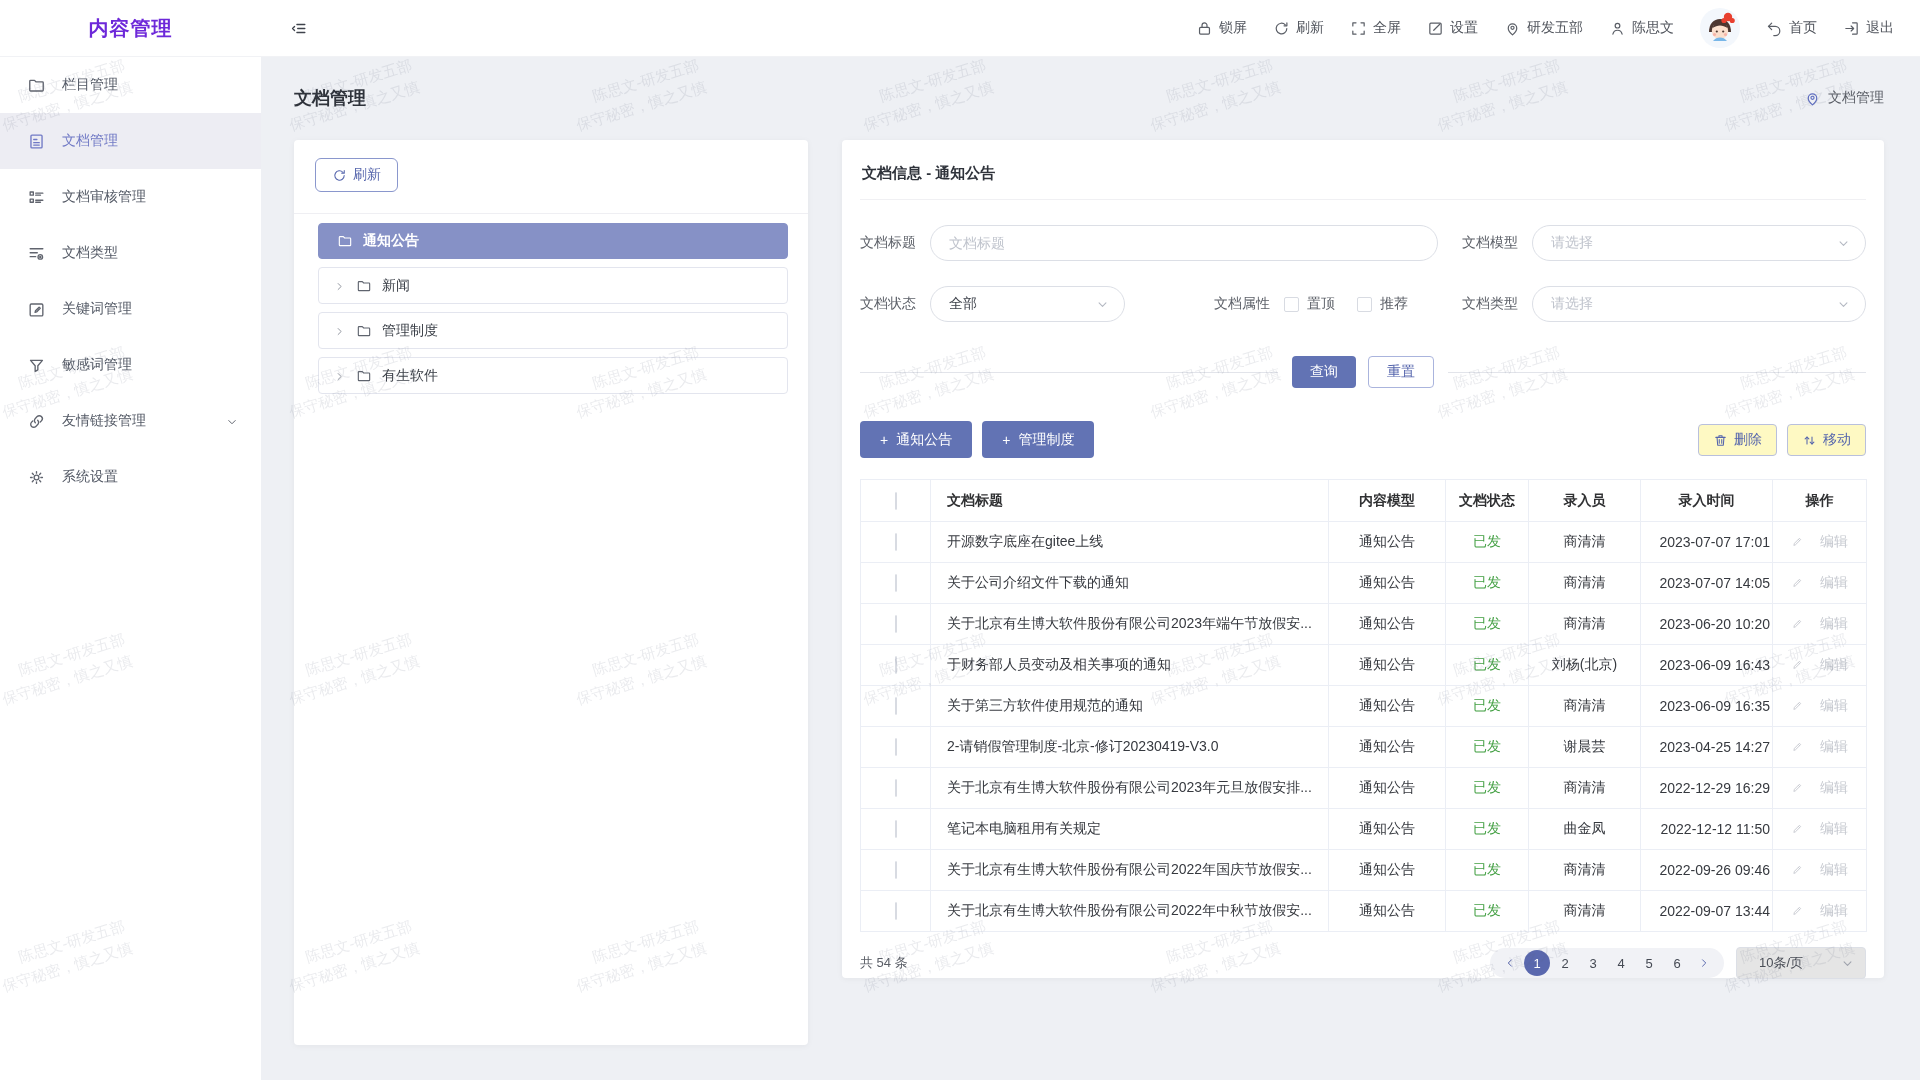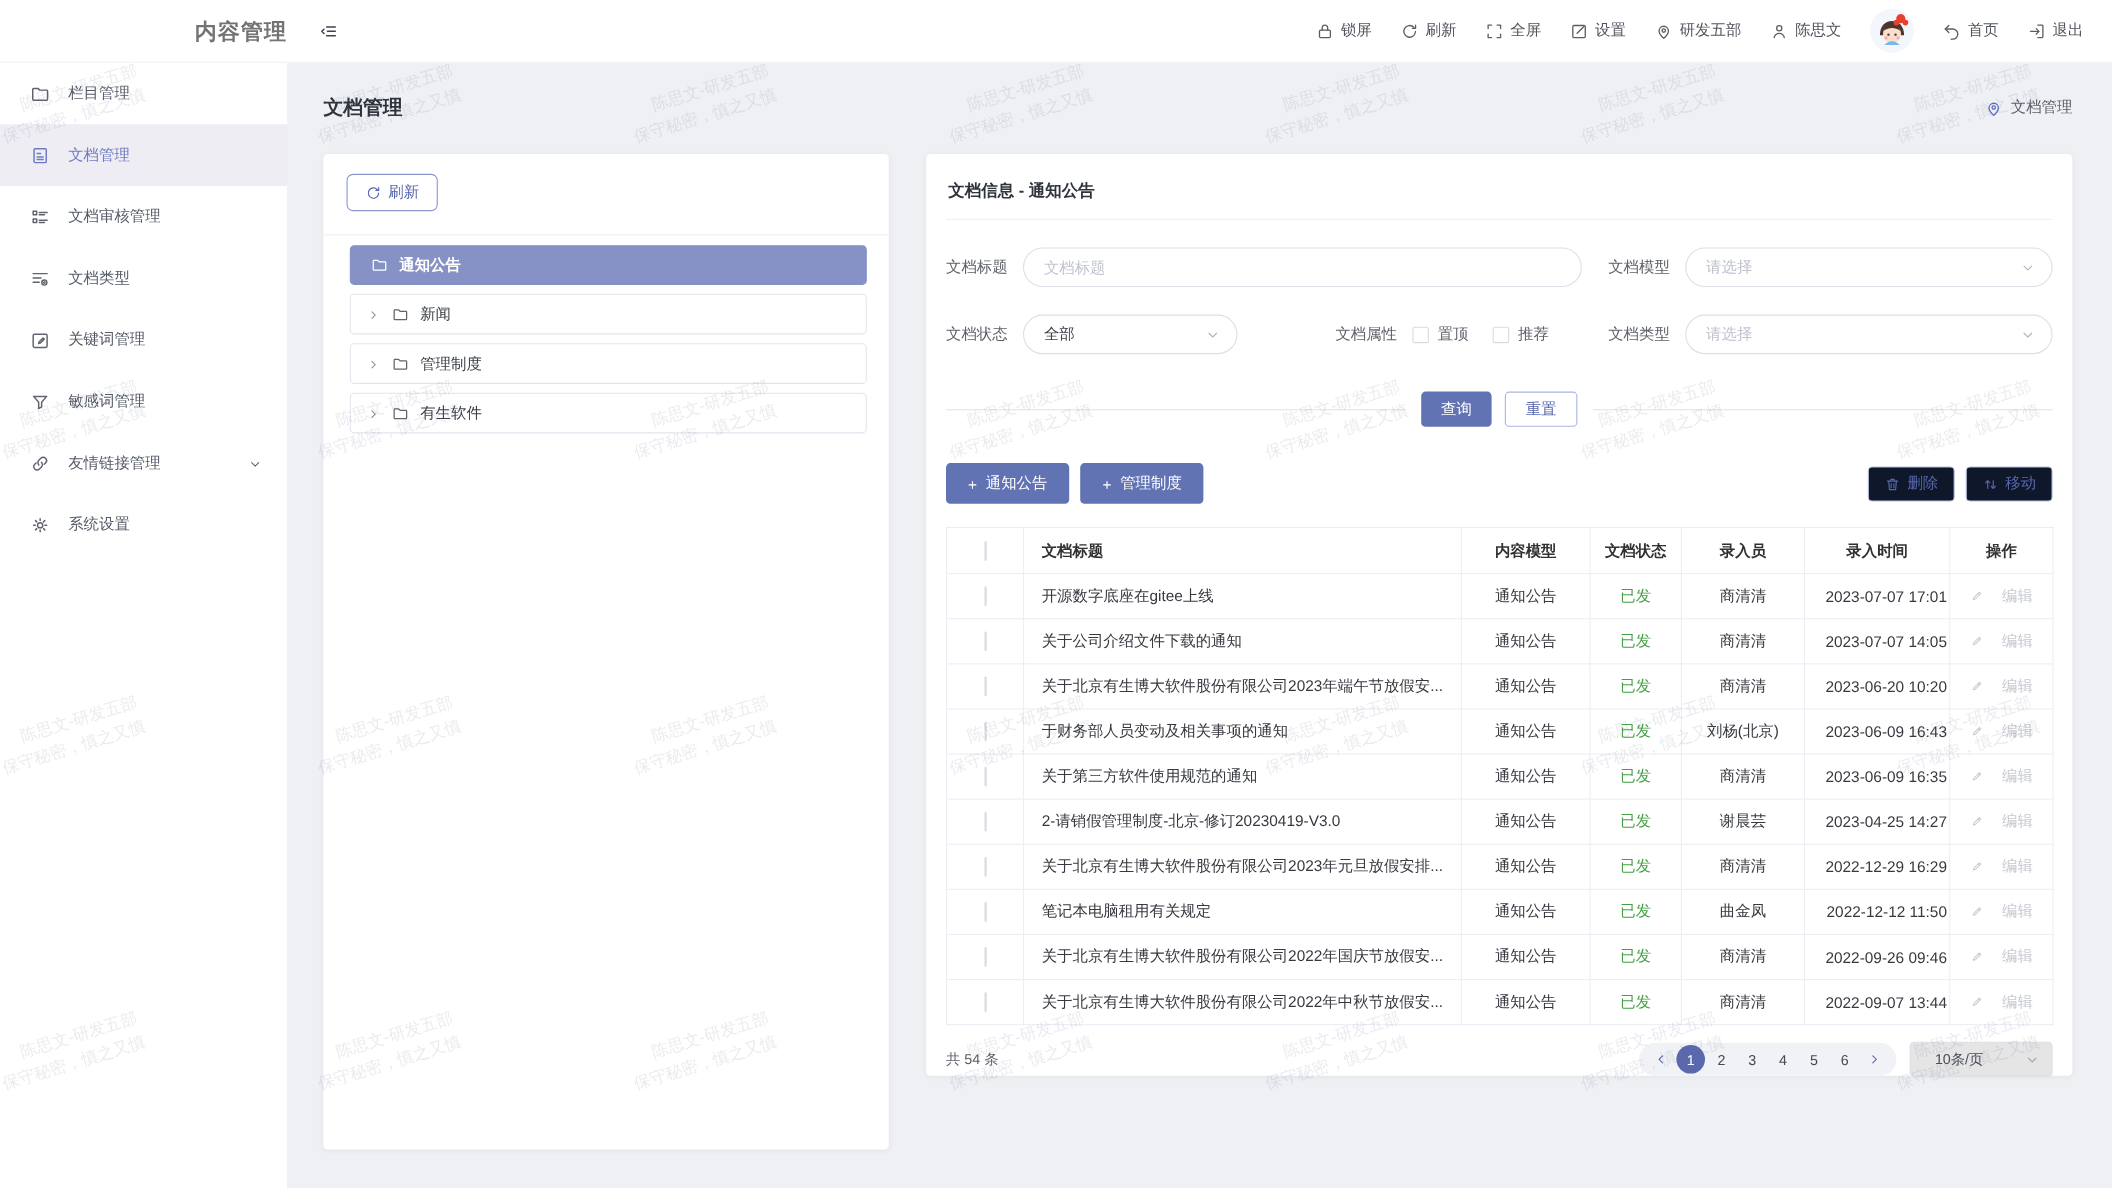--- a/index.html
+++ b/index.html
@@ -2,21 +2,21 @@
 <html style="--primary: #6273b4; --tree-selected: #8691c6; --status-green: #44a044; --active-page: #5a68ae;"><head>
 <meta charset="utf-8">
 <style>
   * { margin:0; padding:0; box-sizing:border-box; }
   html,body { width:1920px; height:1080px; overflow:hidden; }
   body { font-family:"Liberation Sans","DejaVu Sans",sans-serif; font-size:14px; color:#3a3e46; background:#eef0f4; position:relative; }
   svg.ic { display:inline-block; vertical-align:middle; flex:none; }
 
   
   .topbar { position:absolute; left:0; top:0; width:1920px; height:57px; background:#fff; border-bottom:1px solid #f1f2f5; display:flex; align-items:center; z-index:5; }
-  .logo { width:261px; text-align:right; font-size:20px; font-weight:bold; color:#737373; letter-spacing:1px; }
+  .logo { width:261px; text-align:center; font-size:20px; font-weight:bold; color:#6d28d9; letter-spacing:1px; }
   .collapse-btn { margin-left:28px; color:#3f434c; cursor:pointer; display:flex; align-items:center; }
   .top-actions { margin-left:auto; margin-right:26px; display:flex; align-items:center; gap:26px; }
   .top-item { display:flex; align-items:center; gap:6px; color:#50545c; font-size:14px; cursor:pointer; }
   .top-item .ic { color:#5a5e66; }
   .avatar-wrap { width:40px; height:40px; border-radius:50%; overflow:hidden; cursor:pointer; background:#f3f7fc; }
 
   
   .sidebar { position:absolute; left:0; top:57px; width:261px; height:1023px; background:#fff; z-index:4; }
   .side-item { height:56px; display:flex; align-items:center; padding-left:27px; gap:16px; color:#545a66; font-size:14px; cursor:pointer; position:relative; }
   .side-item .ic { color:#60646e; }
@@ -65,21 +65,21 @@
 
   .divider-row { position:relative; height:32px; margin-top:34px; display:flex; justify-content:center; align-items:center; }
   .divider-row::before { content:""; position:absolute; left:0; right:0; top:50%; height:1px; background:#e2e4ea; }
   .divider-btns { position:relative; background:#fff; padding:0 14px; display:flex; gap:12px; }
   .btn-primary { background:var(--primary,#6273b4); color:#fff; border:none; border-radius:4px; height:32px; padding:0 18px; font-size:14px; cursor:pointer; font-family:inherit; }
   .btn-reset { background:#fff; border:1px solid #aab4dd; color:#5666ad; border-radius:4px; height:32px; padding:0 18px; font-size:14px; cursor:pointer; font-family:inherit; }
 
   .toolbar { display:flex; align-items:center; margin-top:33px; gap:10px; }
   .btn-add { background:var(--primary,#6273b4); color:#fff; border:none; border-radius:4px; height:37px; padding:0 20px; font-size:14px; cursor:pointer; display:inline-flex; align-items:center; gap:8px; font-family:inherit; }
   .toolbar .spacer { flex:1; }
-  .btn-ghost { background:#0f172a; border:1px solid #b9c0dd; color:#5666ad; border-radius:4px; height:32px; padding:0 14px; font-size:14px; cursor:pointer; display:inline-flex; align-items:center; gap:6px; font-family:inherit; }
+  .btn-ghost { background:#fef9c3; border:1px solid #b9c0dd; color:#5666ad; border-radius:4px; height:32px; padding:0 14px; font-size:14px; cursor:pointer; display:inline-flex; align-items:center; gap:6px; font-family:inherit; }
 
   table.doc-table { width:100%; border-collapse:collapse; table-layout:fixed; margin-top:21px; }
   .doc-table th, .doc-table td { border:1px solid #ebeef5; height:41px; font-size:14px; padding:0 8px; overflow:hidden; white-space:nowrap; }
   .doc-table th { color:#303133; font-weight:bold; height:42px; text-align:center; background:#fff; }
   .doc-table th.t-left, .doc-table td.t-left { text-align:left; padding-left:16px; }
   .doc-table td { color:#36393f; text-align:center; }
   .doc-table td.time { text-align:right; padding-right:2px; color:#36393f; }
   .doc-table td.status { color:var(--status-green,#44a044); }
   .edit-link { color:#c6c9d0; display:inline-flex; align-items:center; gap:16px; cursor:pointer; }
 

